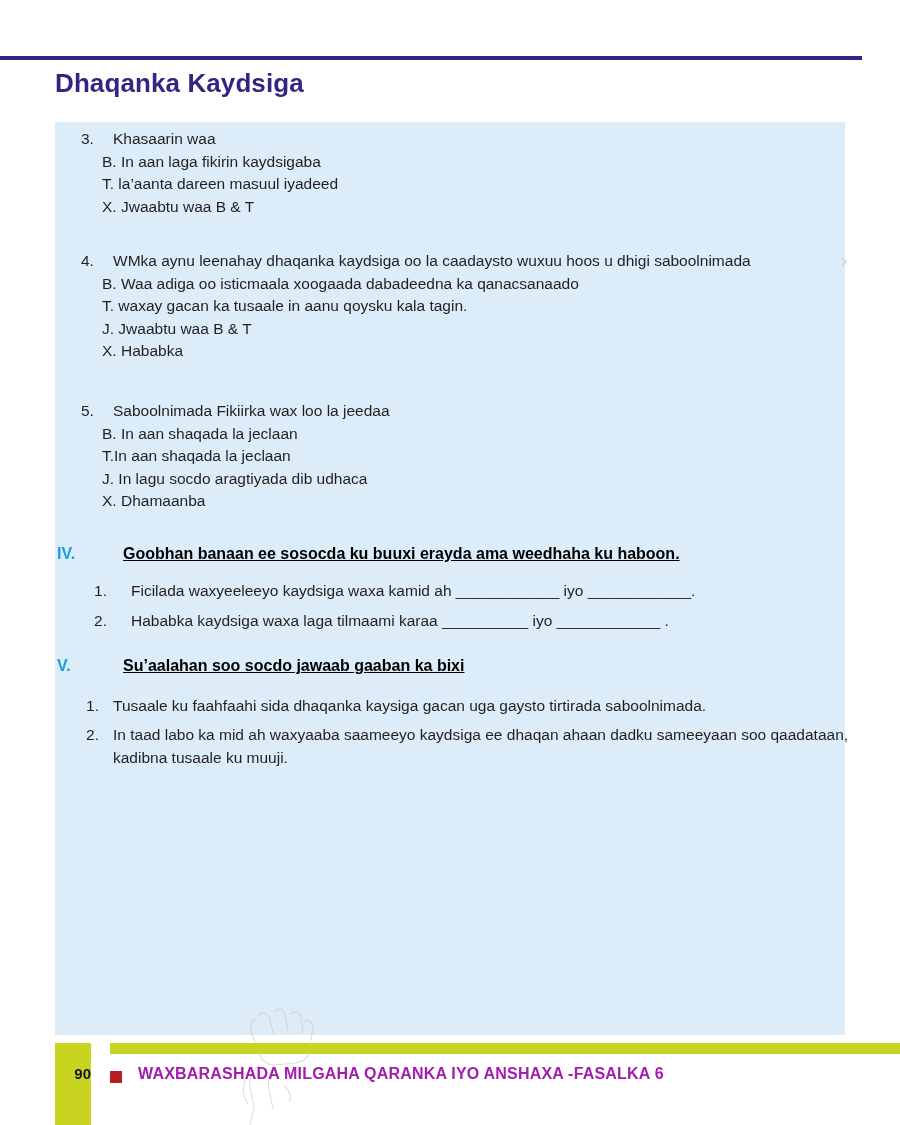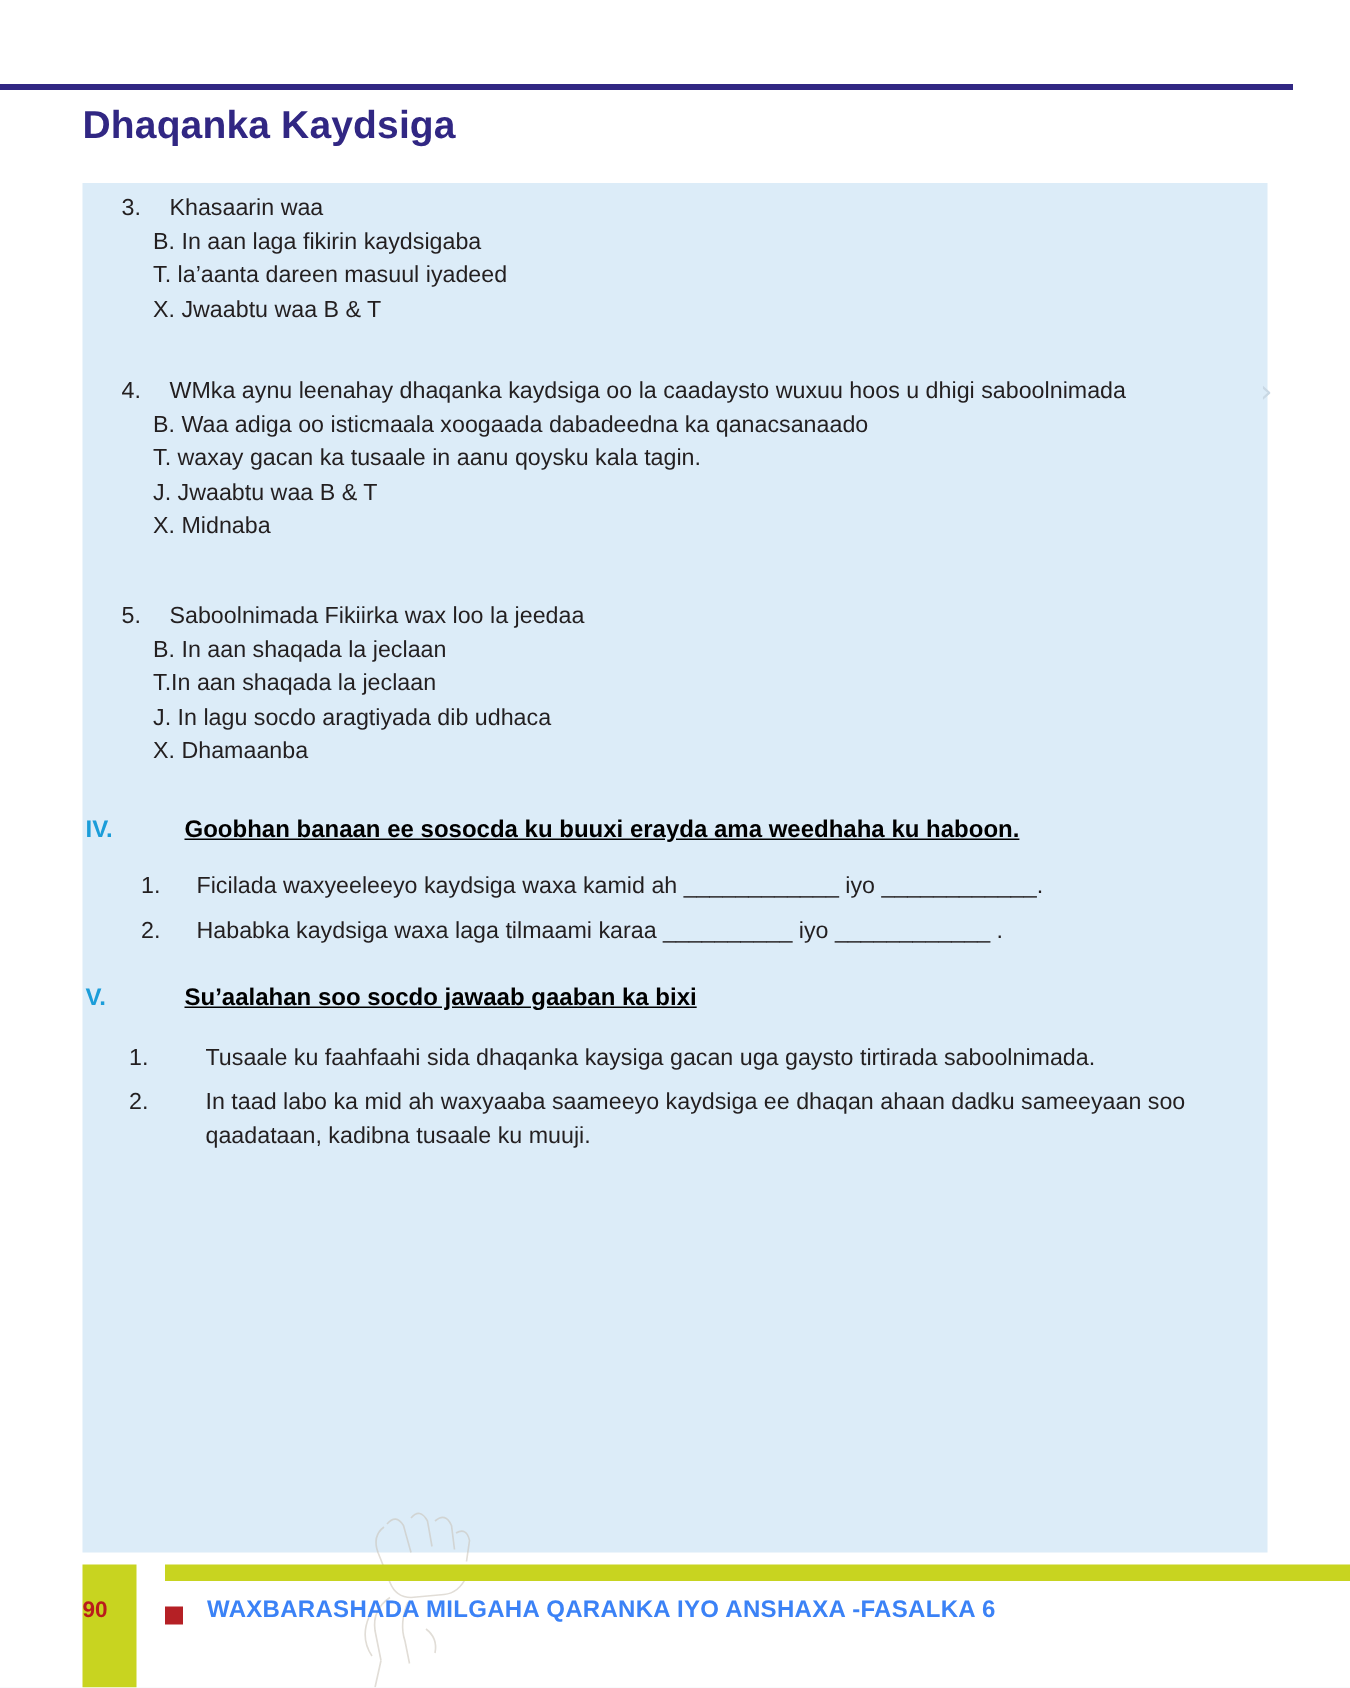--- a/index.html
+++ b/index.html
@@ -137,21 +137,21 @@
     top: 0;
     width: 26px;
     text-align: right;
     font-size: 15.5px;
   }
   .numitem .t {
     display: block;
     padding-left: 76px;
   }
   .numitem.wide .n { left: 18px; }
-  .numitem.wide .t { padding-left: 82px; }
+  .numitem.wide .t { padding-left: 58px; }
 
   
   .footer {
     position: absolute;
     left: 0;
     top: 1035px;
     width: 900px;
     height: 90px;
   }
   .footer-bar {
@@ -168,40 +168,40 @@
     top: 8px;
     width: 36px;
     height: 82px;
     background: #c8d420;
   }
   .page-number {
     position: absolute;
     left: 0;
     top: 22px;
     width: 36px;
-    text-align: left;
+    text-align: right;
     font-size: 15px;
     font-weight: bold;
-    color: #b91c1c;
+    color: #0f172a;
   }
   .footer-bullet {
     position: absolute;
     left: 110px;
     top: 36px;
     width: 12px;
     height: 12px;
     background: #b52025;
   }
   .footer-text {
     position: absolute;
     left: 138px;
     top: 30px;
     font-size: 16px;
     font-weight: bold;
-    color: #3b82f6;
+    color: #a21caf;
     letter-spacing: 0.2px;
     white-space: nowrap;
   }
 
   
   .watermark {
     position: absolute;
     left: 228px;
     top: 1008px;
     width: 120px;
@@ -231,21 +231,21 @@
     </div>
 
     <div class="mcq" style="top:128px;">
       <div class="mcq-stem">
         <span class="mcq-num">4.</span>
         <span class="mcq-stem-text">WMka aynu leenahay dhaqanka kaydsiga oo la caadaysto wuxuu hoos u dhigi saboolnimada</span>
       </div>
       <div class="mcq-opt">B. Waa adiga oo isticmaala xoogaada dabadeedna ka qanacsanaado</div>
       <div class="mcq-opt">T. waxay gacan ka tusaale in aanu qoysku kala tagin.</div>
       <div class="mcq-opt">J.  Jwaabtu waa B &amp; T</div>
-      <div class="mcq-opt">X. Midnaba</div>
+      <div class="mcq-opt">X. Hababka</div>
     </div>
 
     <div class="edge-chevron">›</div>
 
     <div class="mcq" style="top:278px;">
       <div class="mcq-stem">
         <span class="mcq-num">5.</span>
         <span class="mcq-stem-text">Saboolnimada Fikiirka wax loo la jeedaa</span>
       </div>
       <div class="mcq-opt">B. In aan shaqada la jeclaan</div>

